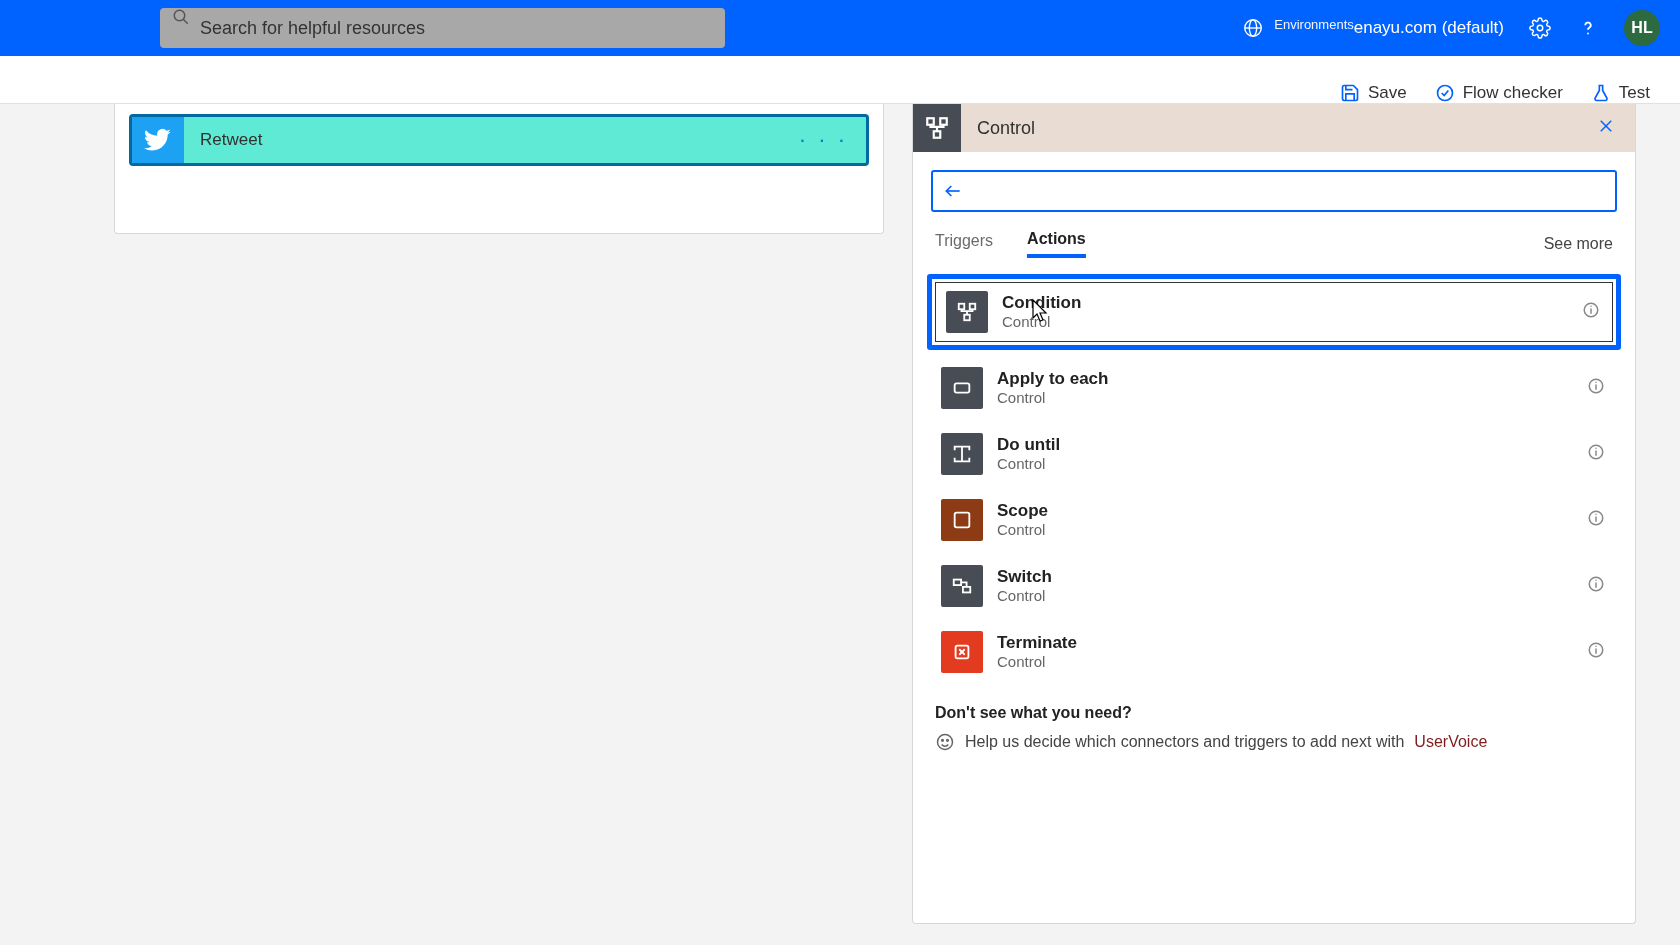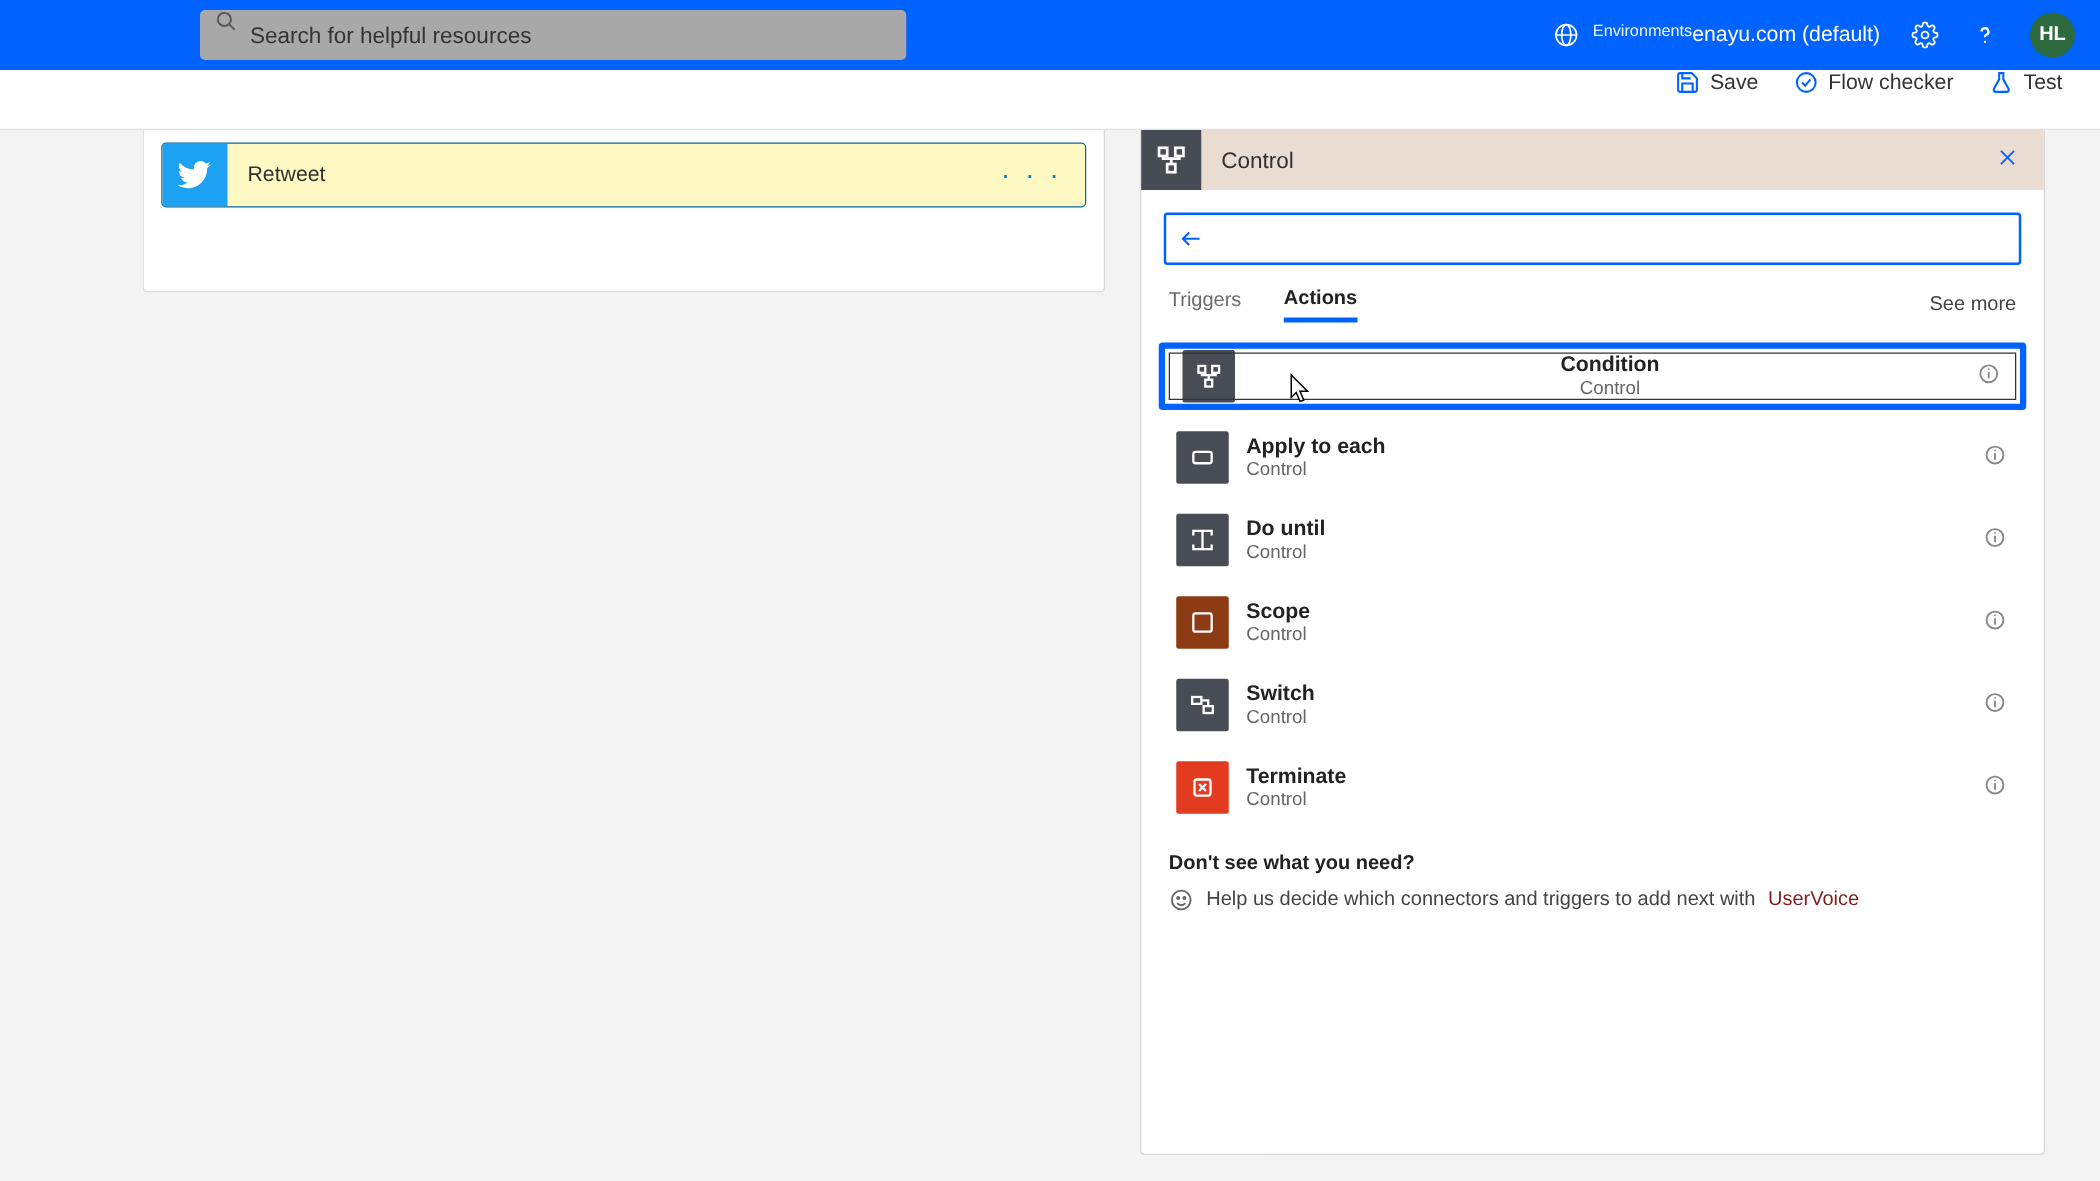--- a/index.html
+++ b/index.html
@@ -37,38 +37,38 @@
   .top-icon { width: 24px; height: 24px; color: #fff; cursor: pointer; display: flex; align-items: center; justify-content: center; }
   .avatar {
     width: 36px; height: 36px; border-radius: 50%; background: #2d6a3f;
     color: #fff; font-size: 16px; font-weight: 600;
     display: flex; align-items: center; justify-content: center;
   }
 
   
   .cmdbar {
     height: 48px; background: #fff; border-bottom: 1px solid #e1e1e1;
-    display: flex; align-items: flex-start; justify-content: flex-end;
+    display: flex; align-items: flex-end; justify-content: flex-end;
     padding: 0 30px; gap: 28px;
   }
   .cmd-btn { display: flex; align-items: center; gap: 8px; font-size: 17px; color: #333; cursor: pointer; }
   .cmd-btn svg { color: #0062ff; }
 
   
   .canvas { position: relative; width: 100%; height: calc(100% - 56px - 48px); }
 
   
   .flow-outer {
     position: absolute; left: 114px; top: 0; width: 770px; height: 130px;
     background: #fff; border: 1px solid #d8d8d8; border-radius: 0 0 4px 4px;
     border-top: none; padding: 10px 14px 14px 14px;
   }
   .flow-step {
     display: flex; align-items: center; height: 52px;
-    border: 1px solid #0369a1; background: #fef9c3;
+    border: 3px solid #0369a1; background: #5eead4;
     border-radius: 4px; overflow: hidden;
   }
   .flow-step .twitter-ico {
     width: 52px; height: 52px; background: #1da1f2;
     display: flex; align-items: center; justify-content: center; color: #fff;
   }
   .flow-step .step-label { flex: 1; padding: 0 16px; font-size: 17px; color: #323130; }
   .flow-step .step-menu  { padding: 0 18px; color: #0078d4; font-size: 22px; letter-spacing: 3px; cursor: pointer; }
 
   
@@ -107,22 +107,21 @@
   .seemore { margin-left: auto; color: #444; font-size: 16px; cursor: pointer; }
 
   
   .action-list { padding: 10px 14px 0 14px; display: flex; flex-direction: column; gap: 10px; }
   .action-item {
     display: flex; align-items: center; height: 56px; padding: 0 8px 0 0;
     border-radius: 3px; cursor: pointer;
   }
   .action-item.highlight {
     border: 5px solid #0062ff; outline: 1px solid #333; outline-offset: -9px;
-    height: 54px;
-    text-align: center;
+    height: 76px;
   }
   .action-item .ai-icon {
     width: 42px; height: 42px; margin: 0 14px; border-radius: 2px;
     display: flex; align-items: center; justify-content: center; color: #fff;
     flex-shrink: 0;
   }
   .ai-gray   { background: #484c55; }
   .ai-brown  { background: #8c3b14; }
   .ai-red    { background: #e33b1f; }
   .action-item .ai-text { display: flex; flex-direction: column; line-height: 1.2; flex: 1; }

